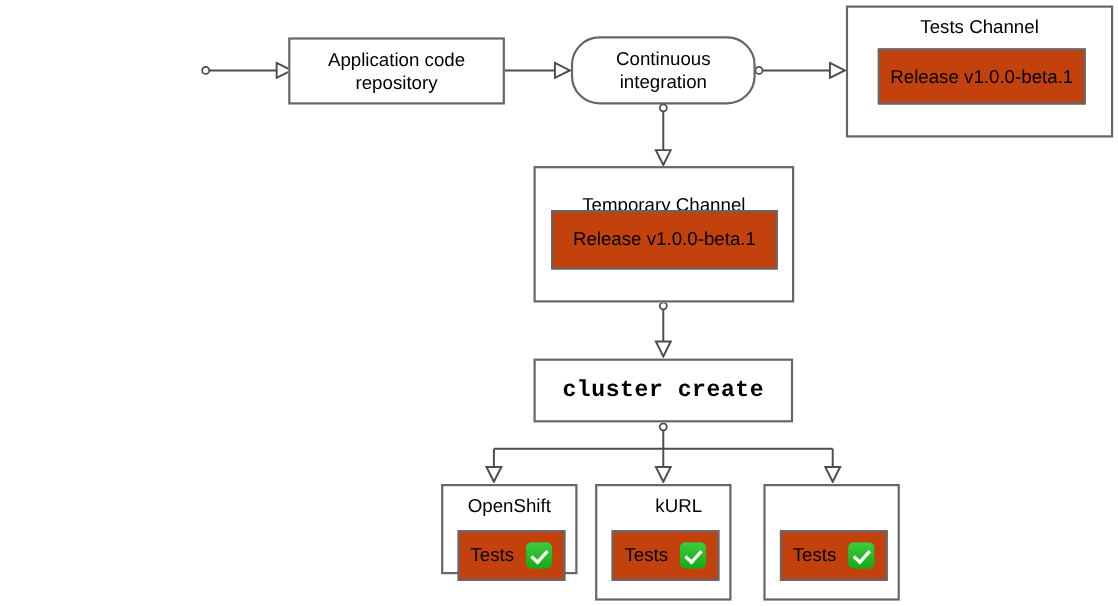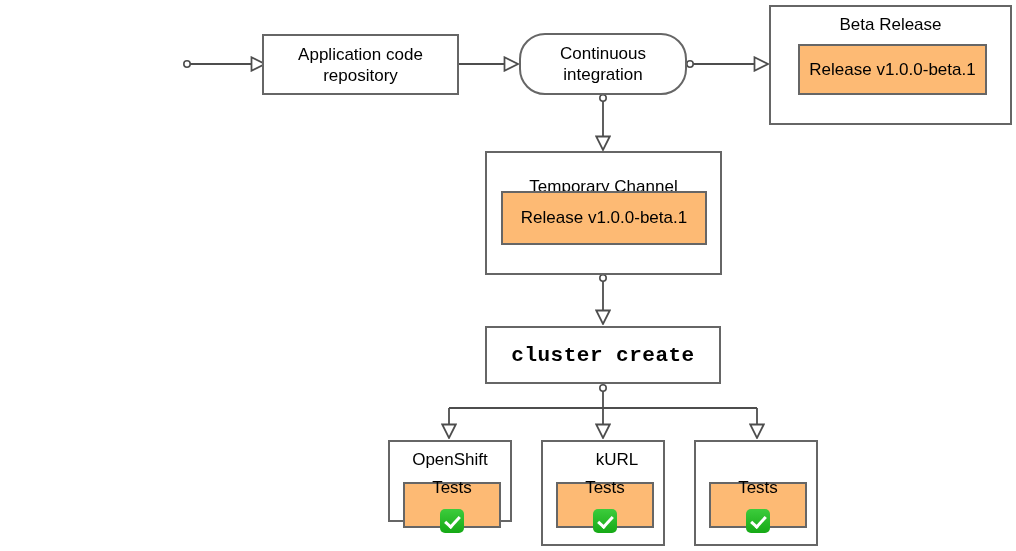--- a/index.html
+++ b/index.html
@@ -62,37 +62,36 @@
     left: 0;
     right: 0;
     text-align: center;
     font-size: 17px;
     line-height: 20px;
     color: #000000;
   }
   .inner-box {
     position: absolute;
     box-sizing: border-box;
-    background: #fdba74;
+    background: #c2410c;
     border: 2px solid #666666;
     display: flex;
     align-items: center;
     justify-content: center;
   }
   .inner-label {
     font-size: 17px;
     line-height: 20px;
     color: #000000;
   }
   .tests-row {
     display: flex;
     align-items: center;
     justify-content: flex-end;
     gap: 11px;
-    flex-direction: column;
   }
   .check-badge {
     width: 24px;
     height: 24px;
     border-radius: 5px;
     background: #22bb22;
     background-image: linear-gradient(180deg, #3ccc3c 0%, #16a916 100%);
     position: relative;
     display: inline-block;
     flex: 0 0 auto;
@@ -152,38 +151,38 @@
     <span class="node-label">Application code
 repository</span>
   </div>
 
   <div class="node" style="left:519px; top:33px; width:168px; height:62px;border-radius:26px;">
     <span class="node-label">Continuous
 integration</span>
   </div>
 
   <div class="group" style="left:769px; top:5px; width:243px; height:120px;">
-    <div class="group-title" style="top:8px;">Beta Release</div>
+    <div class="group-title" style="top:8px;">Tests Channel</div>
     <div class="inner-box" style="left:27px; top:37px; width:189px; height:51px;">
       <span class="inner-label">Release v1.0.0-beta.1</span>
     </div>
   </div>
 
   <div class="group" style="left:485px; top:151px; width:237px; height:124px;">
     <div class="group-title" style="top:24px;">Temporary Channel</div>
     <div class="inner-box" style="left:14px; top:38px; width:206px; height:54px;">
       <span class="inner-label">Release v1.0.0-beta.1</span>
     </div>
   </div>
 
   <div class="node node-mono" style="left:485px; top:326px; width:236px; height:58px;">
     <span class="node-label">cluster create</span>
   </div>
 
-  <div class="group" style="left:388px; top:440px; width:124px; height:82px;">
+  <div class="group" style="left:401px; top:440px; width:124px; height:82px;">
     <div class="group-title" style="top:8px;">OpenShift</div>
     <div class="inner-box" style="left:13px; top:40px; width:98px; height:46px;">
       <span class="tests-row">
         <span class="inner-label">Tests</span>
         <span class="check-badge"></span>
       </span>
     </div>
   </div>
 
   <div class="group" style="left:541px; top:440px; width:124px; height:106px;">

